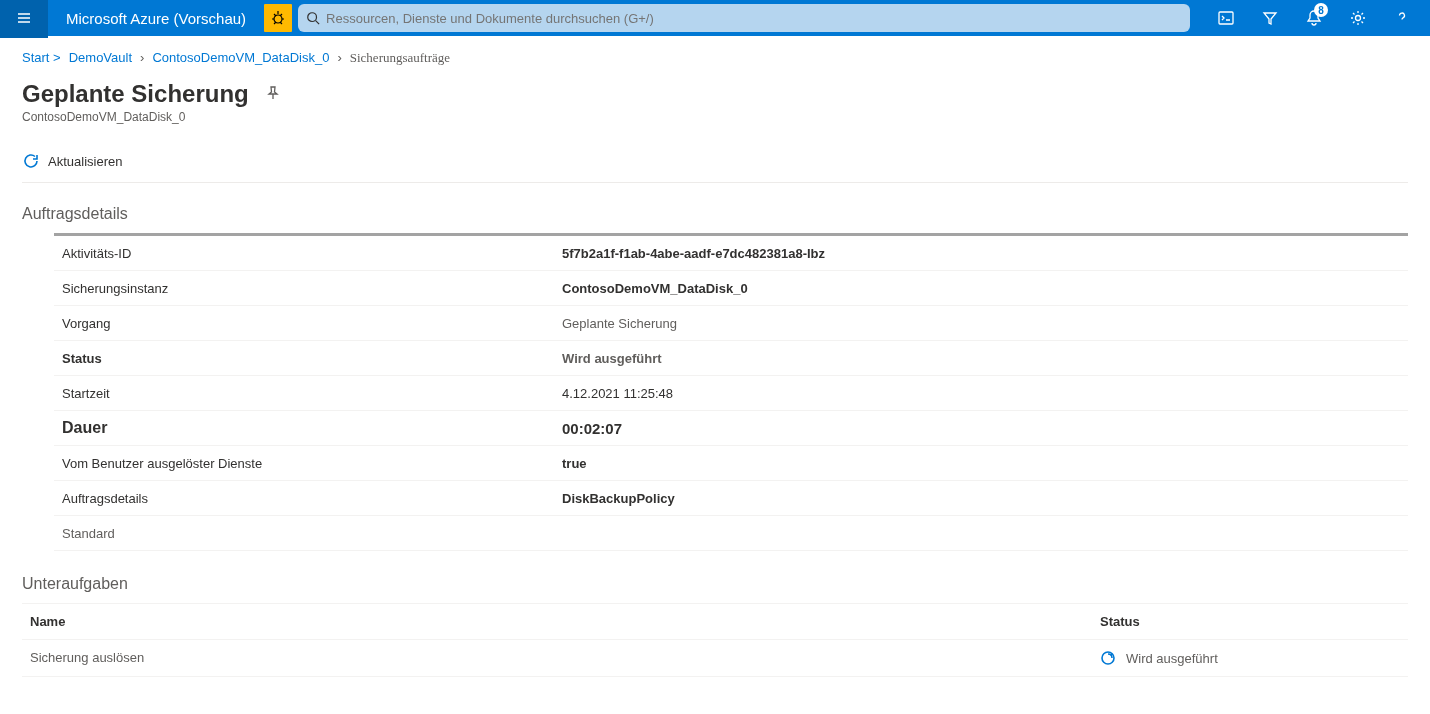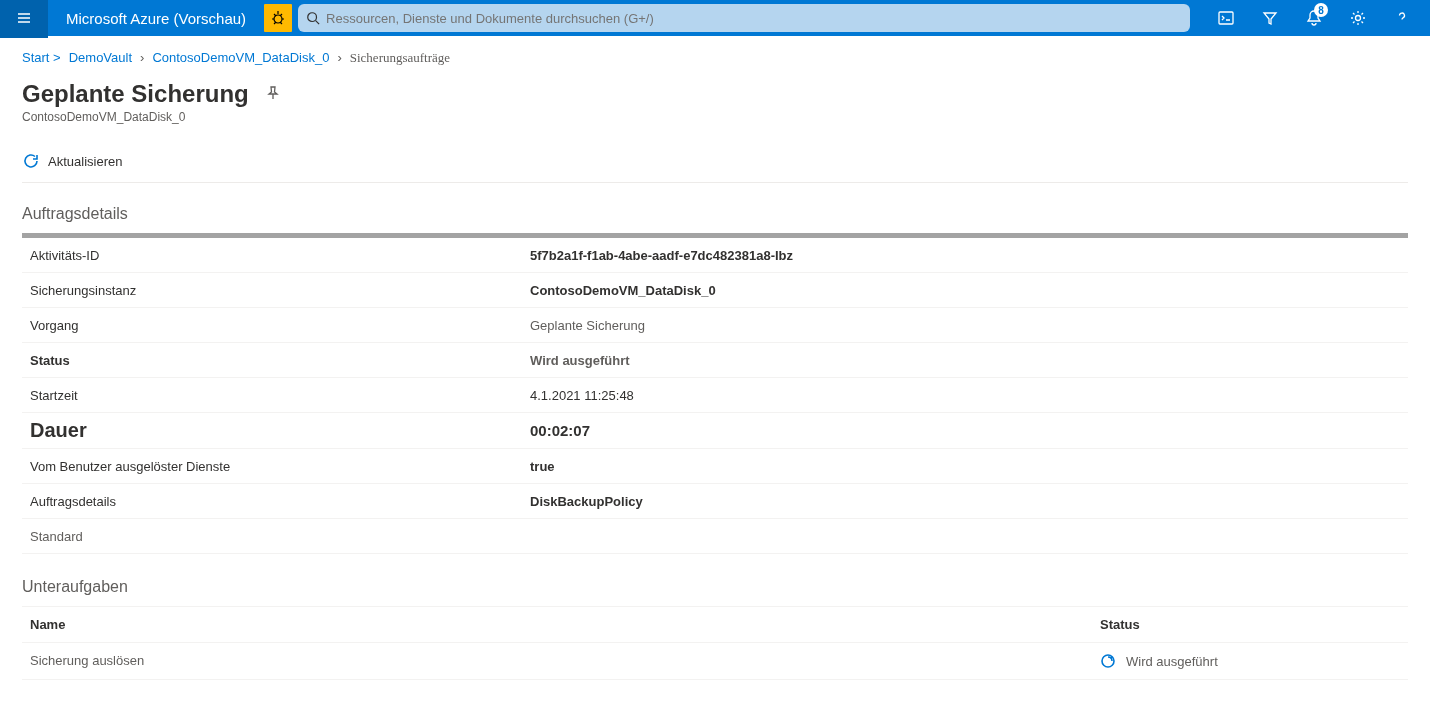--- a/index.html
+++ b/index.html
@@ -26,27 +26,27 @@
     .heading-row { display: flex; align-items: center; gap: 16px; }
     .page-title { font-size: 24px; font-weight: 600; color: #323130; }
     .pin-btn { cursor: pointer; color: #605e5c; }
     .page-subtitle { font-size: 12px; color: #605e5c; margin-top: 2px; margin-bottom: 14px; }
 
     .toolbar { display: flex; align-items: center; gap: 8px; padding: 6px 0 12px 0; border-bottom: 1px solid #edebe9; margin-bottom: 22px; margin-top: 22px; }
     .refresh-btn { display: flex; align-items: center; gap: 8px; cursor: pointer; color: #323130; }
     .refresh-btn svg { color: #0078d4; }
 
     .section-title { font-size: 16px; color: #605e5c; margin-bottom: 10px; }
-    .detail-rows { border-top: 5px solid #a3a3a3; }
+    .detail-rows { border-top: 3px solid #a3a3a3; margin-left: 32px; }
     .detail-row { display: flex; align-items: center; border-bottom: 1px solid #f3f2f1; min-height: 35px; padding: 6px 8px; }
     .detail-label { flex: 0 0 500px; font-size: 13px; color: #323130; }
     .detail-val { font-size: 13px; color: #323130; }
     .detail-row.fw600 .detail-label,
     .detail-row.fw600 .detail-val { font-weight: 600; }
-    .detail-row.big .detail-label { font-size: 20px; font-weight: 600; }
+    .detail-row.big .detail-label { font-size: 16px; font-weight: 600; }
     .detail-row.big .detail-val { font-size: 15px; font-weight: 600; }
     .detail-val.muted { color: #605e5c; }
     .detail-val.bold { font-weight: 600; }
 
     .subtasks { margin-top: 24px; }
     .subtasks-table { width: 100%; margin-top: 10px; }
     .subtasks-head { display: flex; border-top: 1px solid #f3f2f1; border-bottom: 1px solid #f3f2f1; padding: 10px 8px; font-weight: 600; }
     .col-name { flex: 1; }
     .col-status { width: 300px; }
     .subtasks-row { display: flex; align-items: flex-start; border-bottom: 1px solid #f3f2f1; padding: 10px 8px; color: #605e5c; }
@@ -151,21 +151,21 @@
       <div class="detail-row">
         <div class="detail-label">Vorgang</div>
         <div class="detail-val muted">Geplante Sicherung</div>
       </div>
       <div class="detail-row fw600">
         <div class="detail-label">Status</div>
         <div class="detail-val muted">Wird ausgeführt</div>
       </div>
       <div class="detail-row">
         <div class="detail-label">Startzeit</div>
-        <div class="detail-val">4.1.2021 11:25:48</div>
+        <div class="detail-val">4.12.2021 11:25:48</div>
       </div>
       <div class="detail-row big">
         <div class="detail-label">Dauer</div>
         <div class="detail-val">00:02:07</div>
       </div>
       <div class="detail-row">
         <div class="detail-label">Vom Benutzer ausgelöster Dienste</div>
         <div class="detail-val bold">true</div>
       </div>
       <div class="detail-row">

